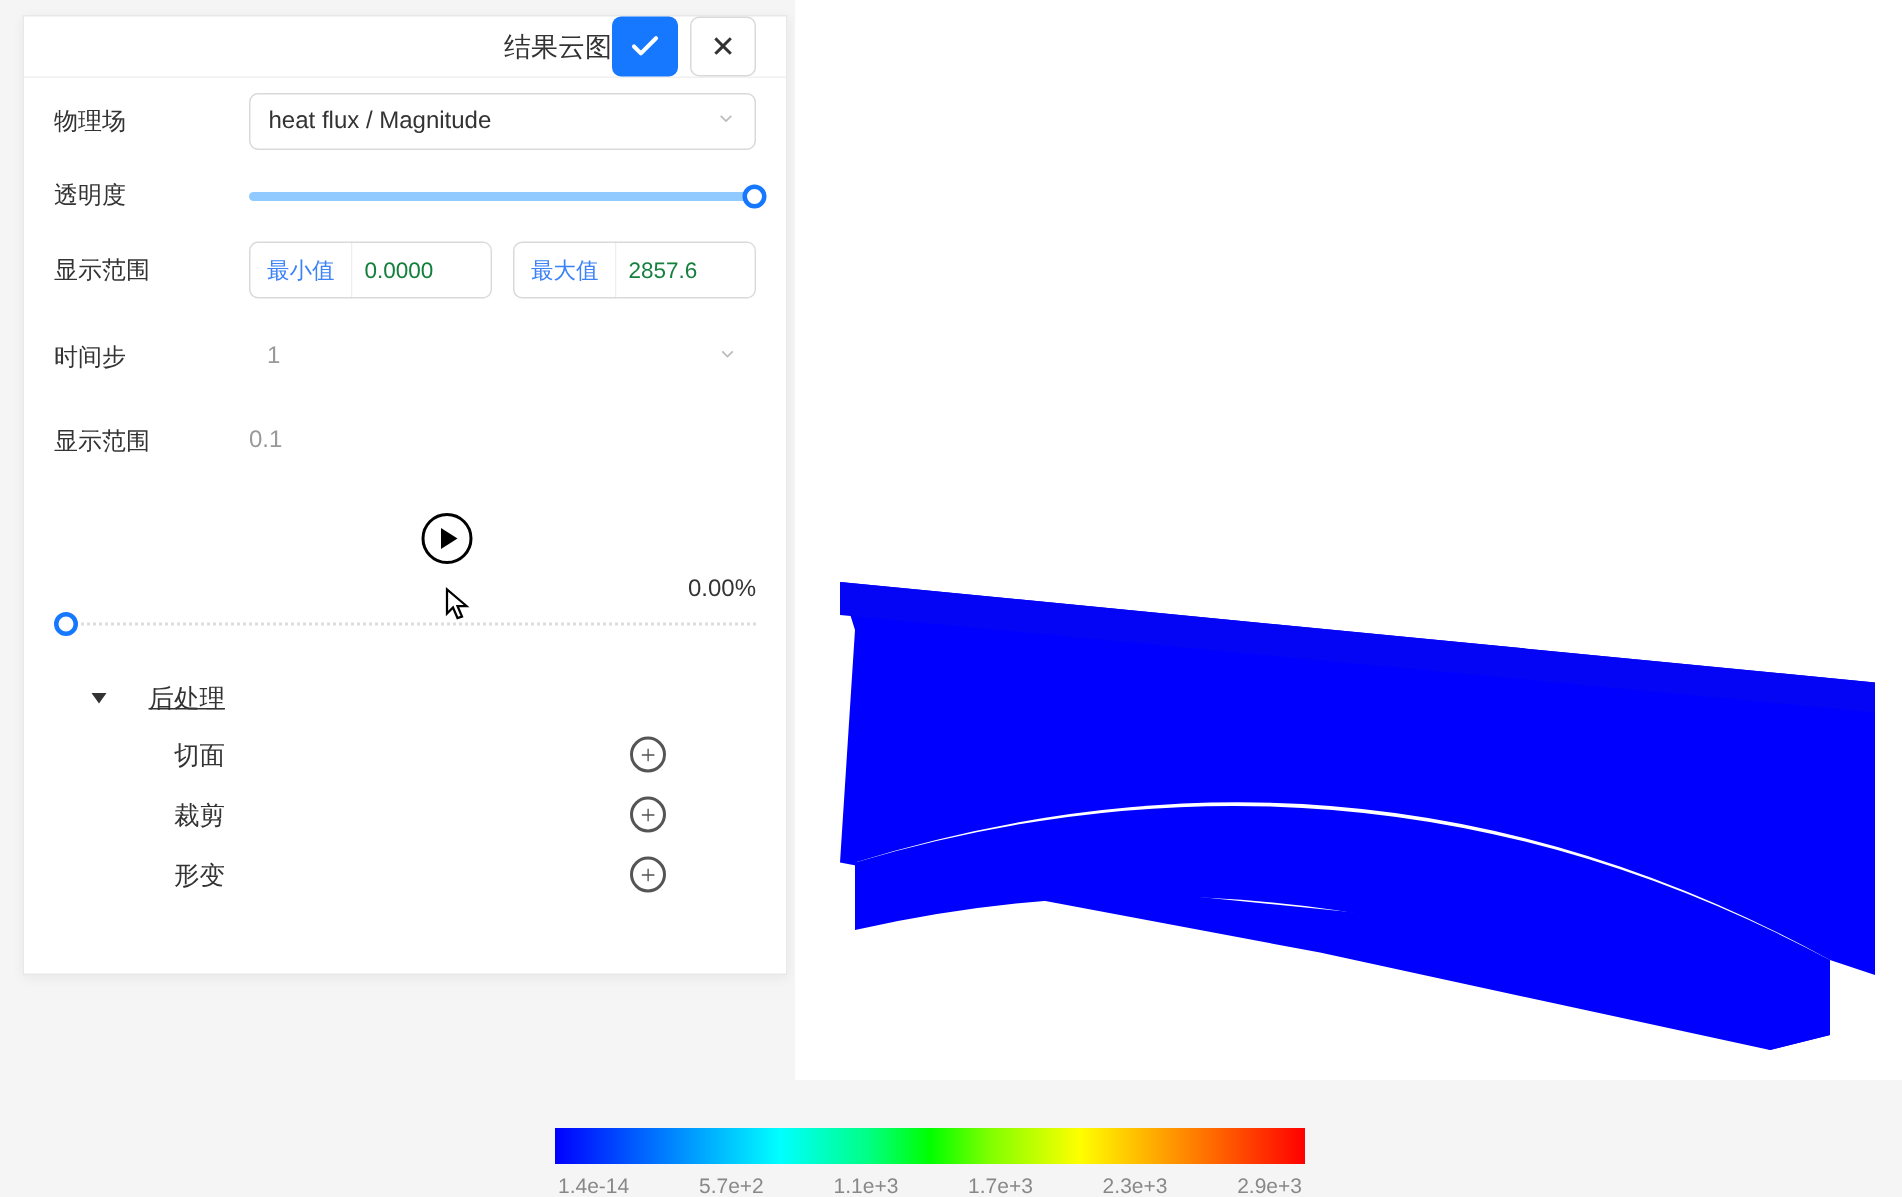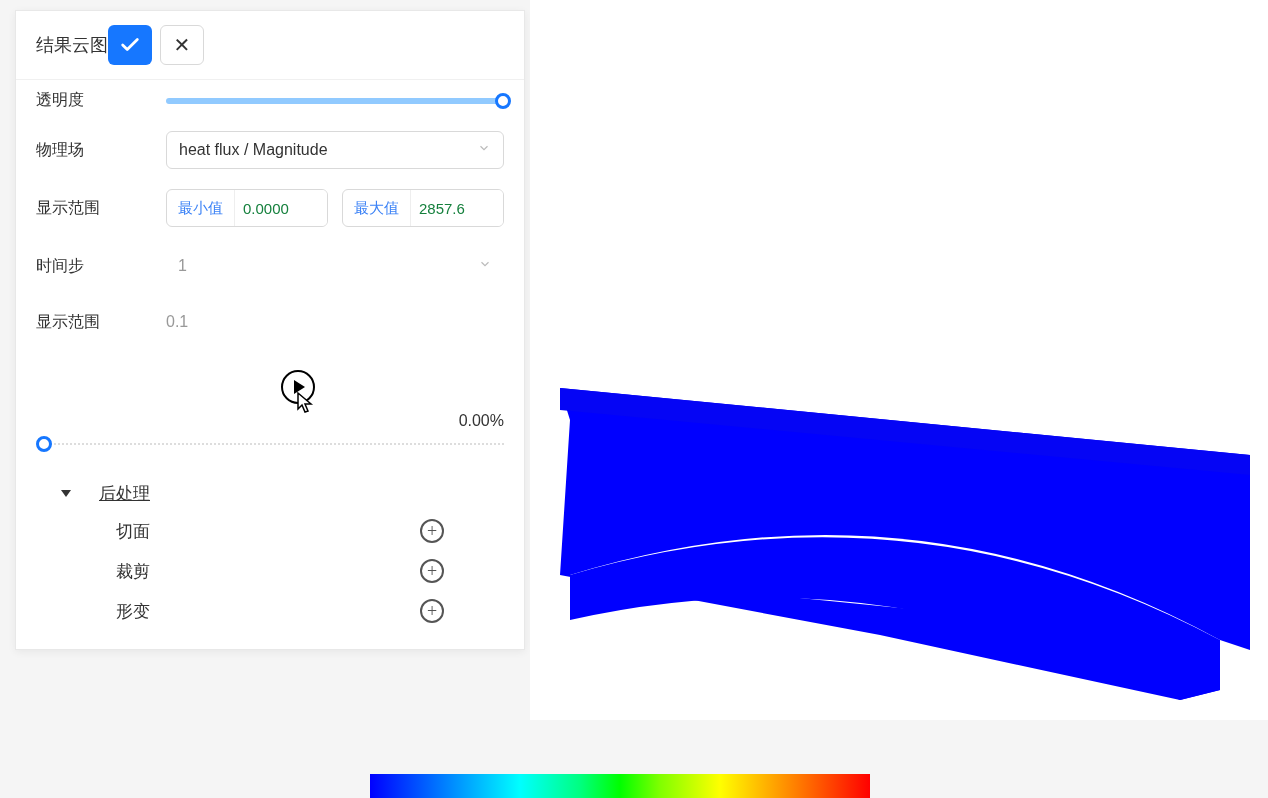--- a/index.html
+++ b/index.html
@@ -21,22 +21,22 @@
       top: 10px;
       width: 510px;
       height: 640px;
       background: #fff;
       border: 1px solid #e8e8e8;
       box-shadow: 0 2px 8px rgba(0,0,0,0.06);
     }
     .panel-header {
       display: flex;
       align-items: center;
-      justify-content: flex-start;
-      padding: 14px 20px;
+      justify-content: flex-end;
+      padding: 0 20px;
       border-bottom: 1px solid #f0f0f0;
     }
     .panel-title {
       font-size: 18px;
       color: #333;
     }
     .header-actions {
       display: flex;
       gap: 8px;
     }
@@ -315,36 +315,36 @@
             <polyline points="20 6 9 17 4 12"></polyline>
           </svg>
       </button>
       <button class="btn-close">
         <span>✕</span>
       </button>
     </div>
   </div>
 
   <div class="form-row">
-    <div class="form-label">透明度</div>
-    <div class="slider-wrap">
-      <div class="slider-track"></div>
-      <div class="slider-handle"></div>
-    </div>
-  </div>
-
-  <div class="form-row">
     <div class="form-label">物理场</div>
     <div class="select-box">
       <span>heat flux / Magnitude</span>
       <span class="chevron-down">
         <svg width="14" height="14" viewBox="0 0 24 24" fill="none" stroke="currentColor" stroke-width="2">
             <polyline points="6 9 12 15 18 9"></polyline>
           </svg>
       </span>
+    </div>
+  </div>
+
+  <div class="form-row">
+    <div class="form-label">透明度</div>
+    <div class="slider-wrap">
+      <div class="slider-track"></div>
+      <div class="slider-handle"></div>
     </div>
   </div>
 
   <div class="form-row">
     <div class="form-label">显示范围</div>
     <div class="range-inputs">
       <div class="range-group">
         <div class="range-label">最小值</div>
         <input class="range-input" value="0.0000" style="">
       </div>
@@ -421,13 +421,21 @@
   <svg class="model" viewBox="0 0 690 320" preserveAspectRatio="none">
     <polygon points="0,8 690,75 690,270 660,260 660,310 620,320 320,255 0,195 10,40" fill="#0000ff"></polygon>
     <polygon points="0,8 690,75 690,95 0,30" fill="#0505f5"></polygon>
     <path d="M 10 195 Q 350 90 660 260" fill="#fff" stroke="none"></path>
     <path d="M 10 195 Q 350 95 660 260 L 660 310 L 620 320 Q 320 170 10 240 Z" fill="#0000ff"></path>
   </svg>
 </div>
 
 <div class="colorbar-wrap">
   <div class="colorbar"></div>
+  <div class="colorbar-labels">
+    <span>1.4e-14</span>
+    <span>5.7e+2</span>
+    <span>1.1e+3</span>
+    <span>1.7e+3</span>
+    <span>2.3e+3</span>
+    <span>2.9e+3</span>
+  </div>
 </div>
 
 </body></html>

